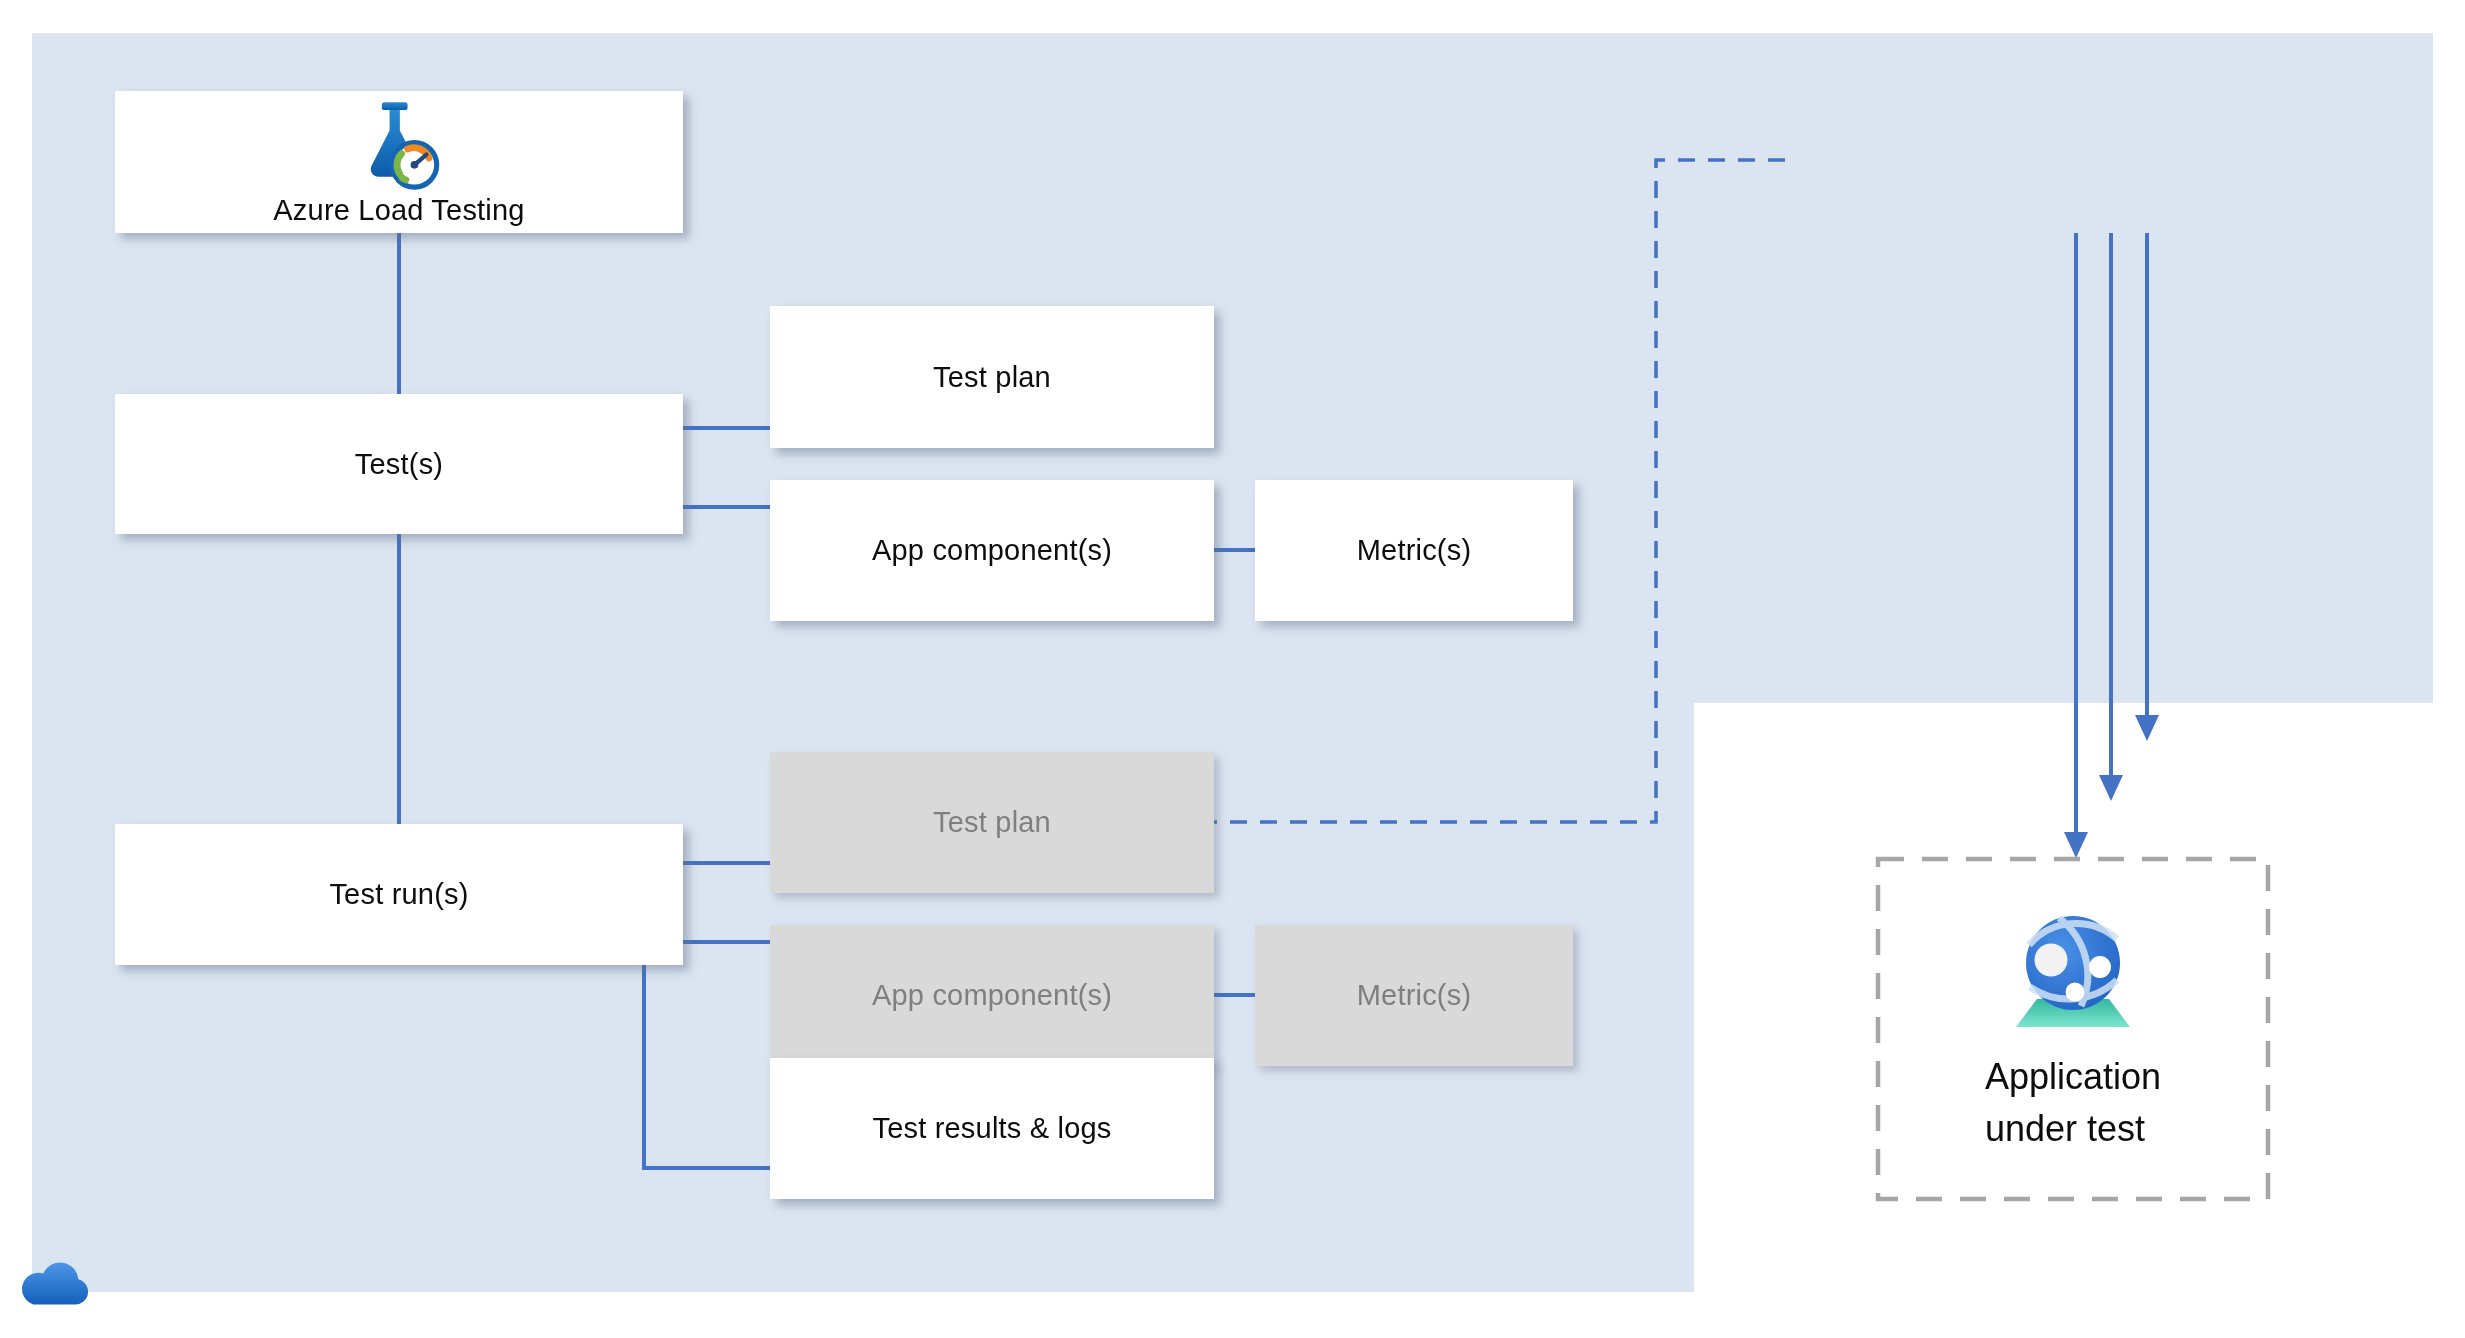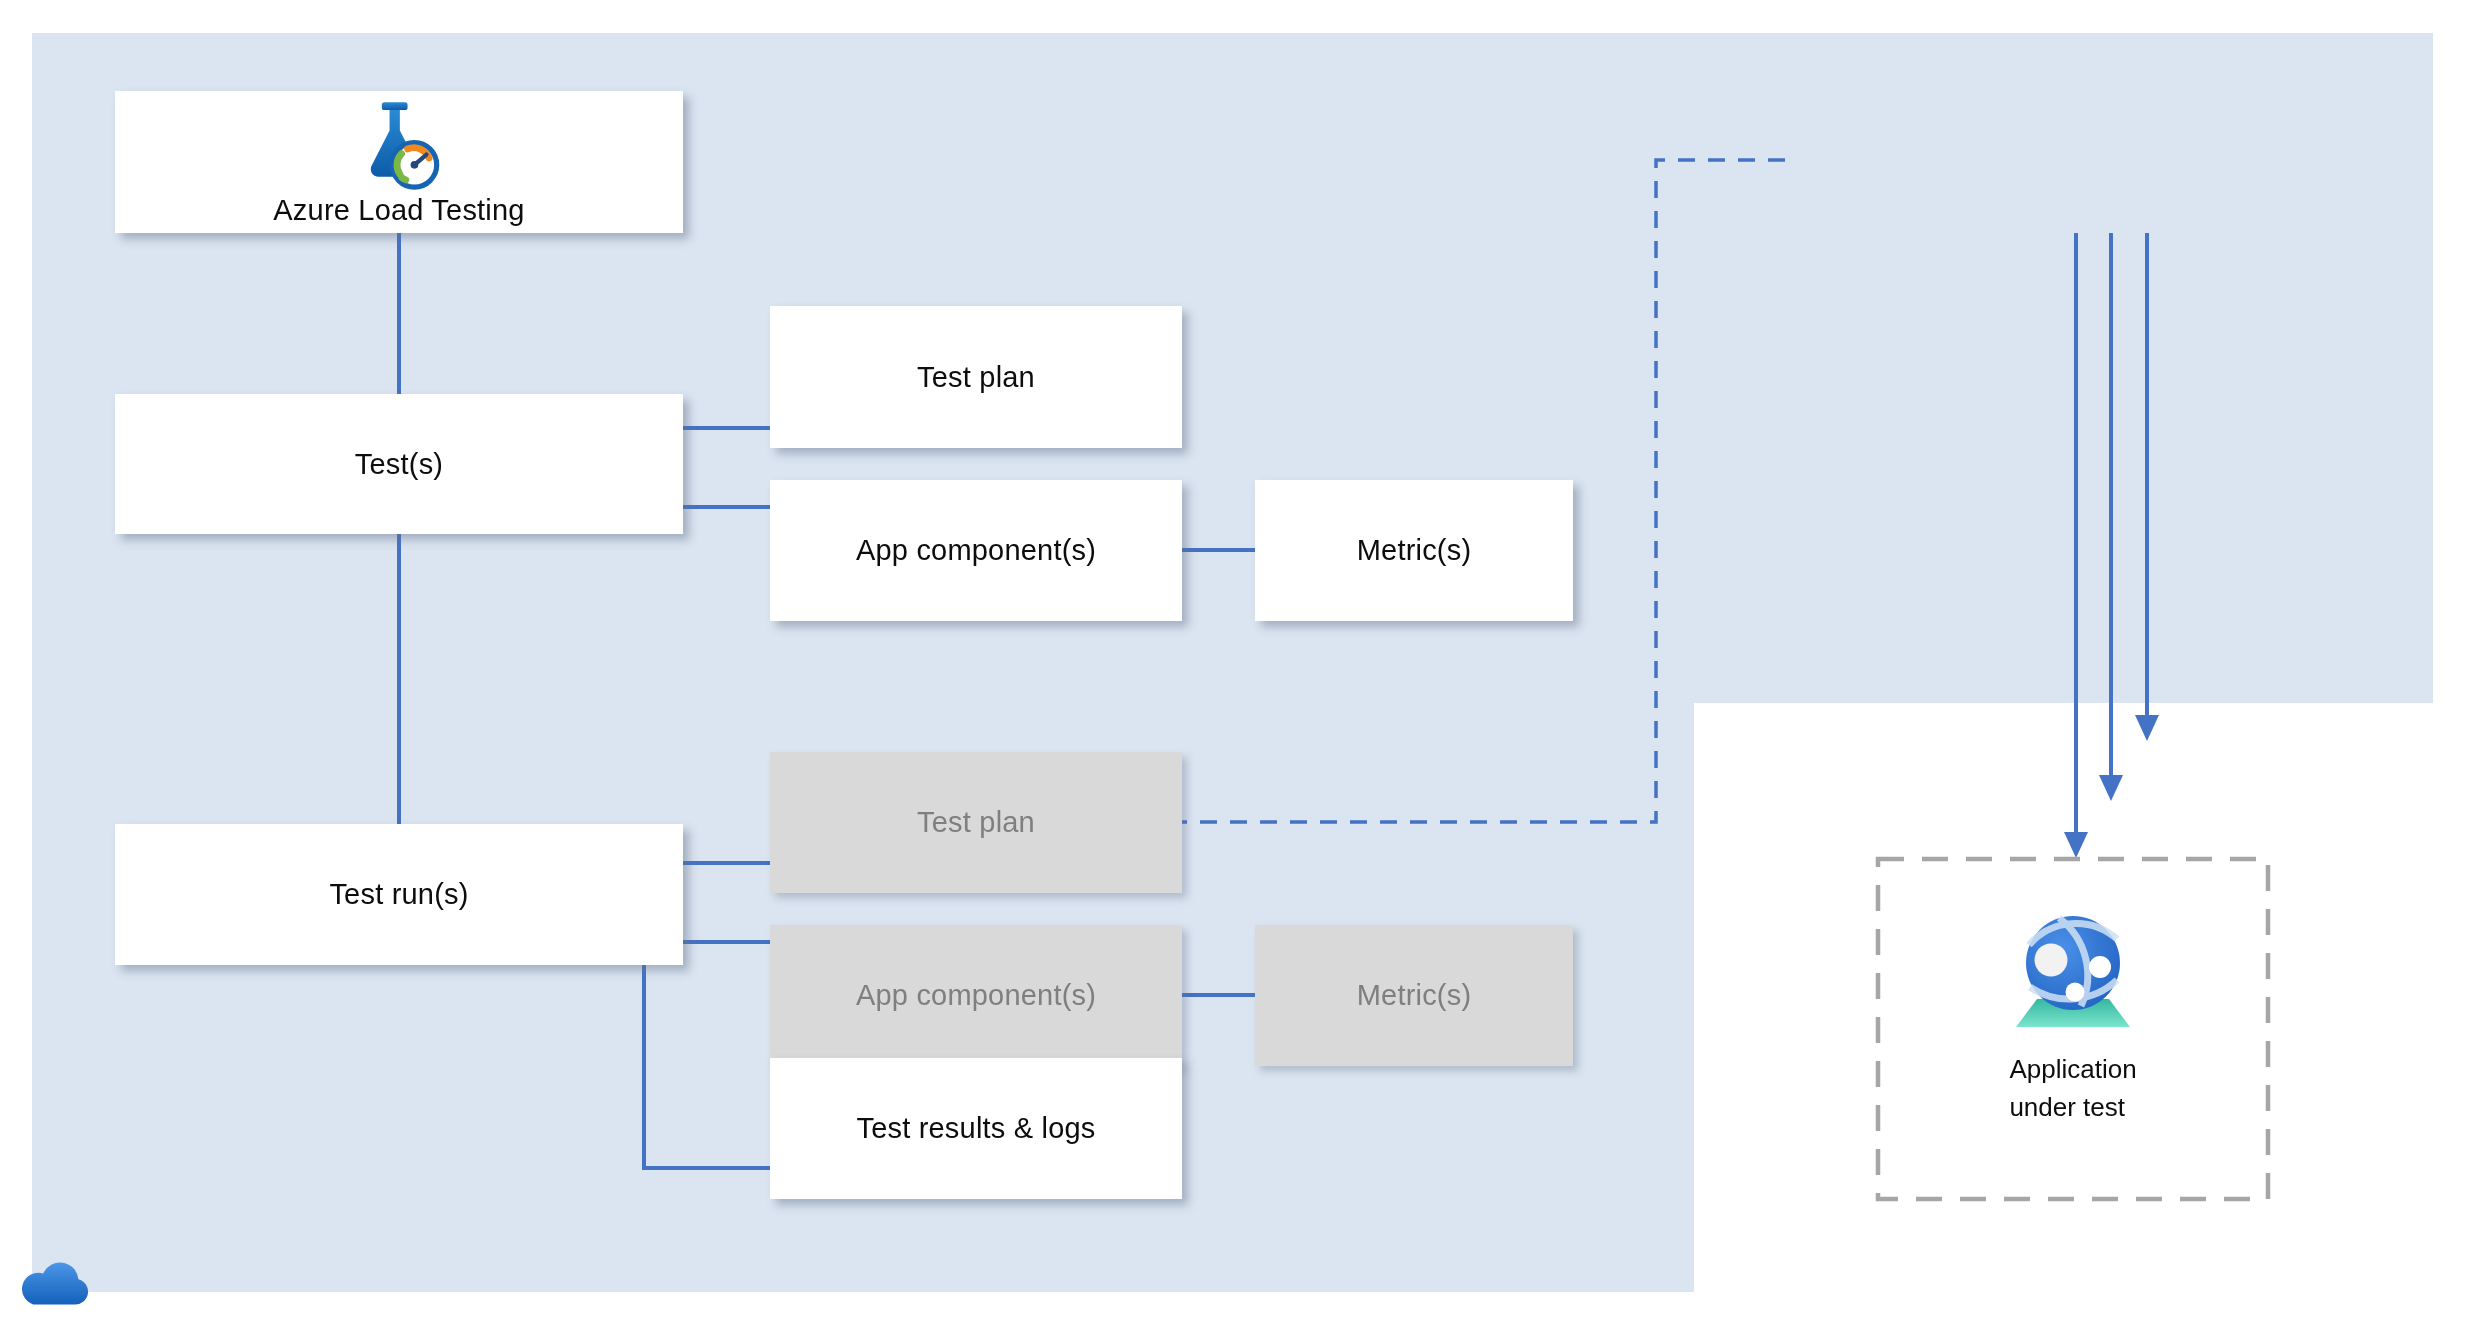--- a/index.html
+++ b/index.html
@@ -14,39 +14,39 @@
   .node{
     position:absolute;display:flex;align-items:center;justify-content:center;
     background:#ffffff;box-shadow:6px 6px 9px rgba(96,110,135,0.45);
     font-size:29px;letter-spacing:.2px;text-align:center;
   }
   .node.gray{background:#d9d9d9;color:#7f7f7f;box-shadow:5px 5px 8px rgba(96,110,135,0.35);}
   .node .icon{display:block;flex:0 0 auto;}
   .node .gap{display:inline-block;width:56px;}
   
   .col1{left:115px;width:568px;flex-direction:column;}
-  .col2{left:770px;width:412px;}
+  .col2{left:770px;width:444px;}
   .col3{left:1255px;width:318px;}
   .n-azure{top:91px;height:142px;}
   .n-tests{top:394px;height:140px;}
   .n-testruns{top:824px;height:141px;}
   .n-testplan{top:306px;height:142px;}
   .n-appcomp{top:480px;height:141px;}
   .n-metrics{top:480px;height:141px;}
   .n-gtestplan{top:752px;height:141px;}
   .n-gappcomp{top:925px;height:141px;}
   .n-gmetrics{top:925px;height:141px;}
   .n-results{top:1058px;height:141px;}
   .n-engine{left:1792px;top:91px;width:566px;height:142px;}
   .app-under-test{
     position:absolute;left:1878px;top:859px;width:390px;height:340px;
     display:flex;flex-direction:column;align-items:center;justify-content:flex-start;
     padding-top:42px;box-sizing:border-box;background:transparent;
   }
-  .app-label{font-size:26px;line-height:1.45;margin-top:18px;}
+  .app-label{font-size:36px;line-height:1.45;margin-top:18px;}
   .cloud-badge{position:absolute;left:14px;top:1252px;}
 </style>
 </head>
 <body>
 
 <div class="canvas">
 
   <div class="panel panel-top"></div>
   <div class="panel panel-bottom"></div>
 

